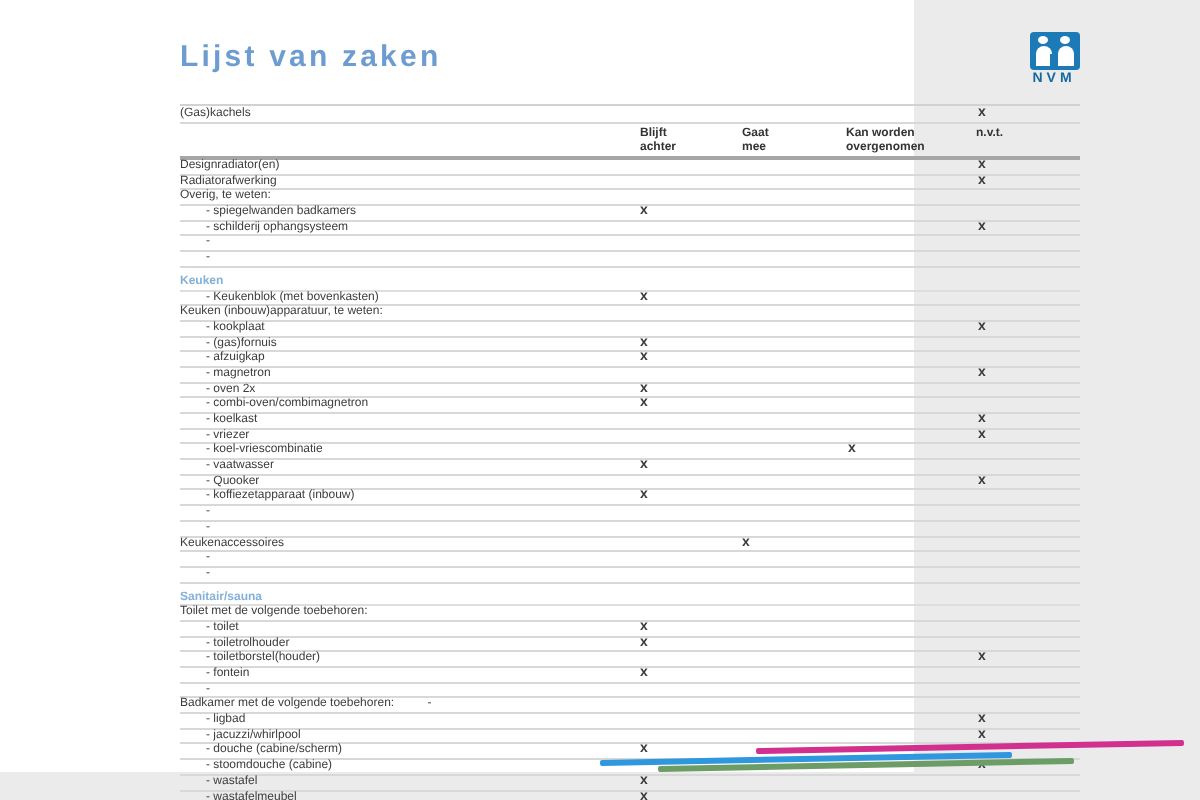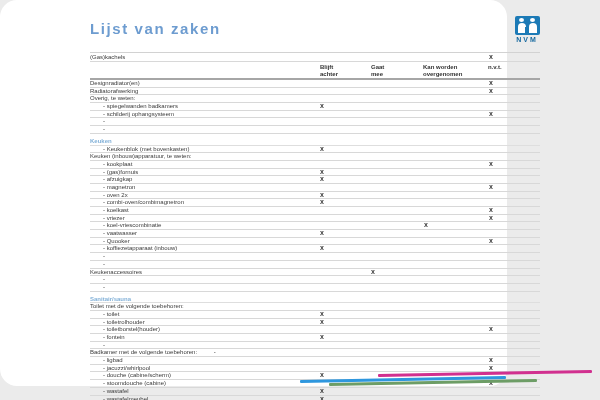--- a/index.html
+++ b/index.html
@@ -3,23 +3,22 @@
 <meta charset="utf-8">
 <style>
   html,body{margin:0;padding:0;}
   body{
     width:600px;height:400px;position:relative;overflow:hidden;
     background:#ebebeb;
     font-family:"Liberation Sans","DejaVu Sans",sans-serif;
     -webkit-font-smoothing:antialiased;
   }
   .page{
-    position:absolute;left:0;top:0;width:507px;height:386px;
+    position:absolute;left:0;top:0;width:457px;height:386px;
     background:#ffffff;
-    border-radius:17px;
   }
   
   .doc-title{
     position:absolute;left:90px;top:20px;
     font-size:15px;font-weight:bold;letter-spacing:1.6px;
     color:#6d9cd0;
   }
   
   .logo{position:absolute;left:513px;top:16px;width:28px;text-align:center;}
   .logo-square{

